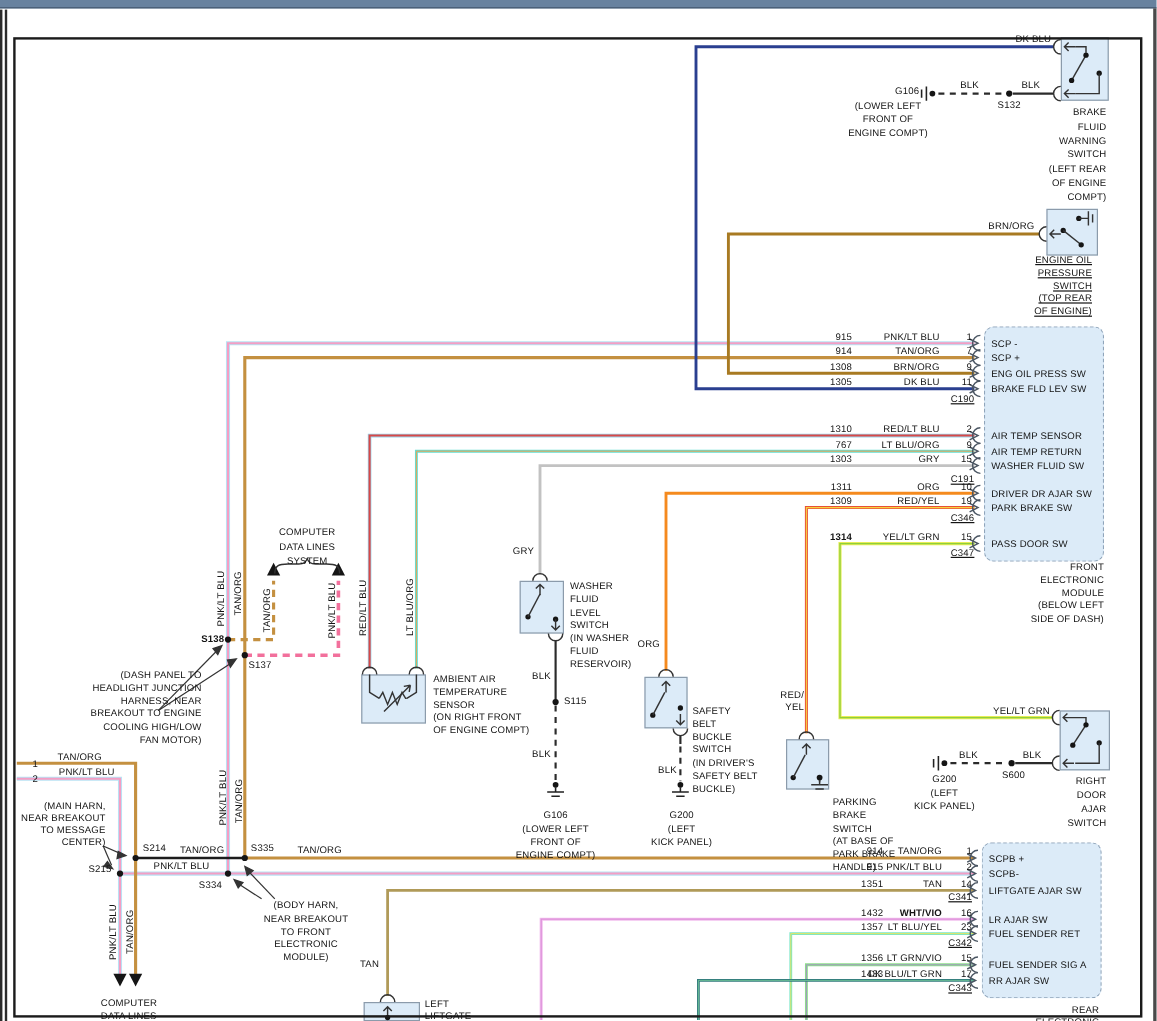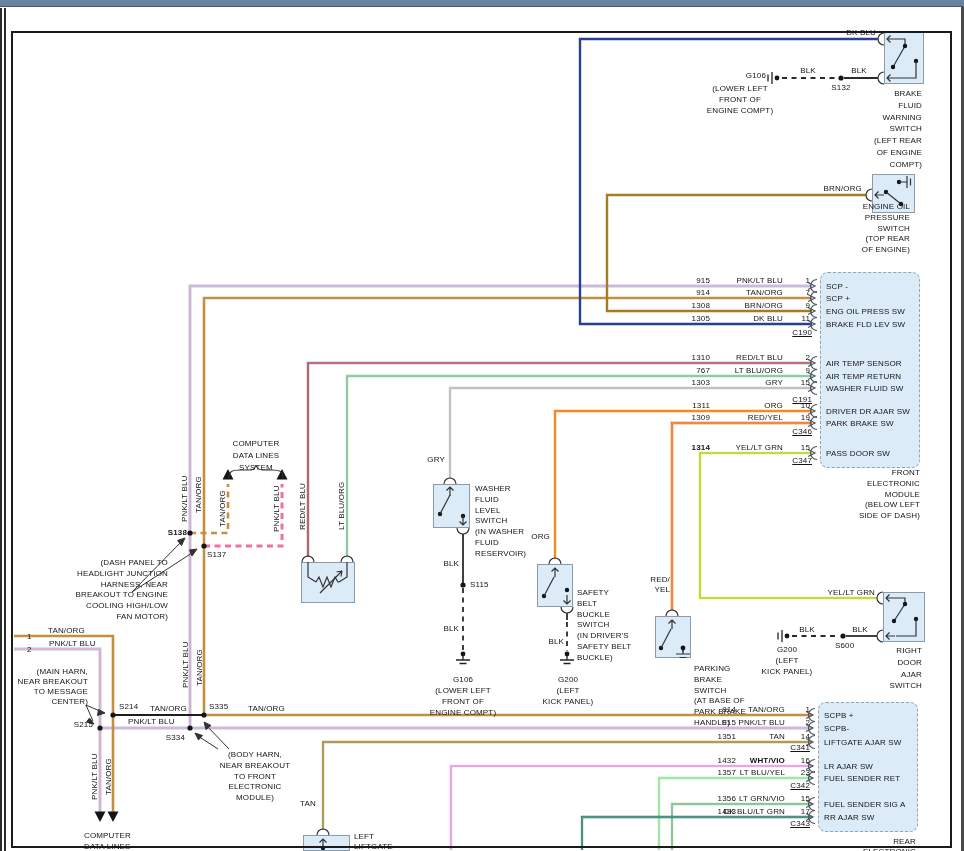--- a/index.html
+++ b/index.html
@@ -307,21 +307,21 @@
   <span class="lbl c" style="left:844px;top:66px;width:30px;">BLK</span>
   <span class="lbl r lh12" style="left:822px;top:88px;width:100px;">BRAKE
 FLUID
 WARNING
 SWITCH
 (LEFT REAR
 OF ENGINE
 COMPT)</span>
 
   <span class="lbl r" style="left:812px;top:184px;width:50px;">BRN/ORG</span>
-  <span class="lbl r lh11" style="left:810px;top:202px;width:100px;">ENGINE OIL
+  <span class="lbl r lh11" style="left:810px;top:212px;width:100px;text-decoration:underline;">ENGINE OIL
 PRESSURE
 SWITCH
 (TOP REAR
 OF ENGINE)</span>
 
   <span class="lbl r" style="left:650px;top:276px;width:60px;">915</span>
   <span class="lbl r" style="left:663px;top:276px;width:120px;">PNK/LT BLU</span>
   <span class="lbl r" style="left:782px;top:276px;width:28px;">1</span>
   <span class="lbl" style="left:826px;top:282px;">SCP -</span>
   <span class="lbl r" style="left:650px;top:288px;width:60px;">914</span>
@@ -391,20 +391,25 @@
 
   <span class="lbl r" style="left:157px;top:528px;width:30px;font-weight:bold;">S138</span>
   <span class="lbl" style="left:207px;top:550px;">S137</span>
   <span class="lbl r lh11" style="left:28px;top:558px;width:140px;">(DASH PANEL TO
 HEADLIGHT JUNCTION
 HARNESS, NEAR
 BREAKOUT TO ENGINE
 COOLING HIGH/LOW
 FAN MOTOR)</span>
 
+  <span class="lbl lh11" style="left:361px;top:561px;width:110px;">AMBIENT AIR
+TEMPERATURE
+SENSOR
+(ON RIGHT FRONT
+OF ENGINE COMPT)</span>
 
   <span class="lbl r" style="left:415px;top:455px;width:30px;">GRY</span>
   <span class="lbl lh11" style="left:475px;top:484px;width:90px;">WASHER
 FLUID
 LEVEL
 SWITCH
 (IN WASHER
 FLUID
 RESERVOIR)</span>
   <span class="lbl r" style="left:429px;top:559px;width:30px;">BLK</span>

